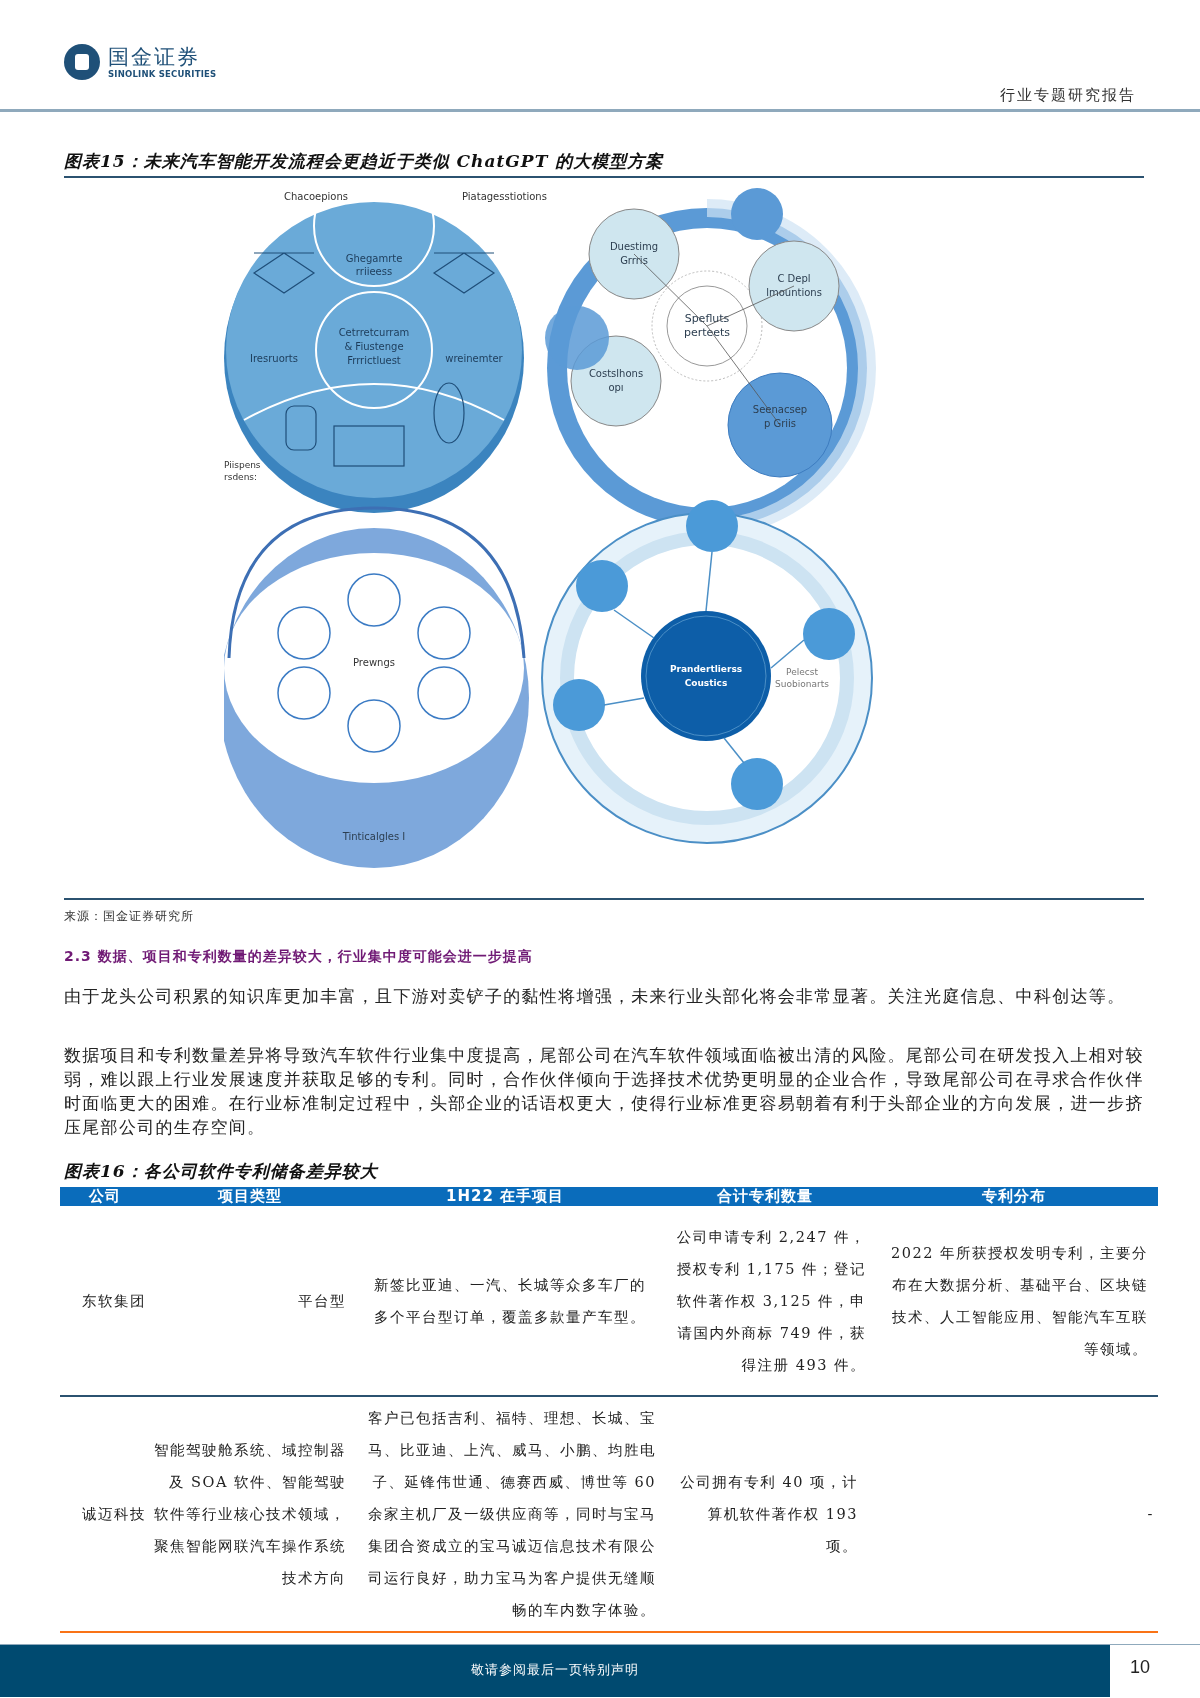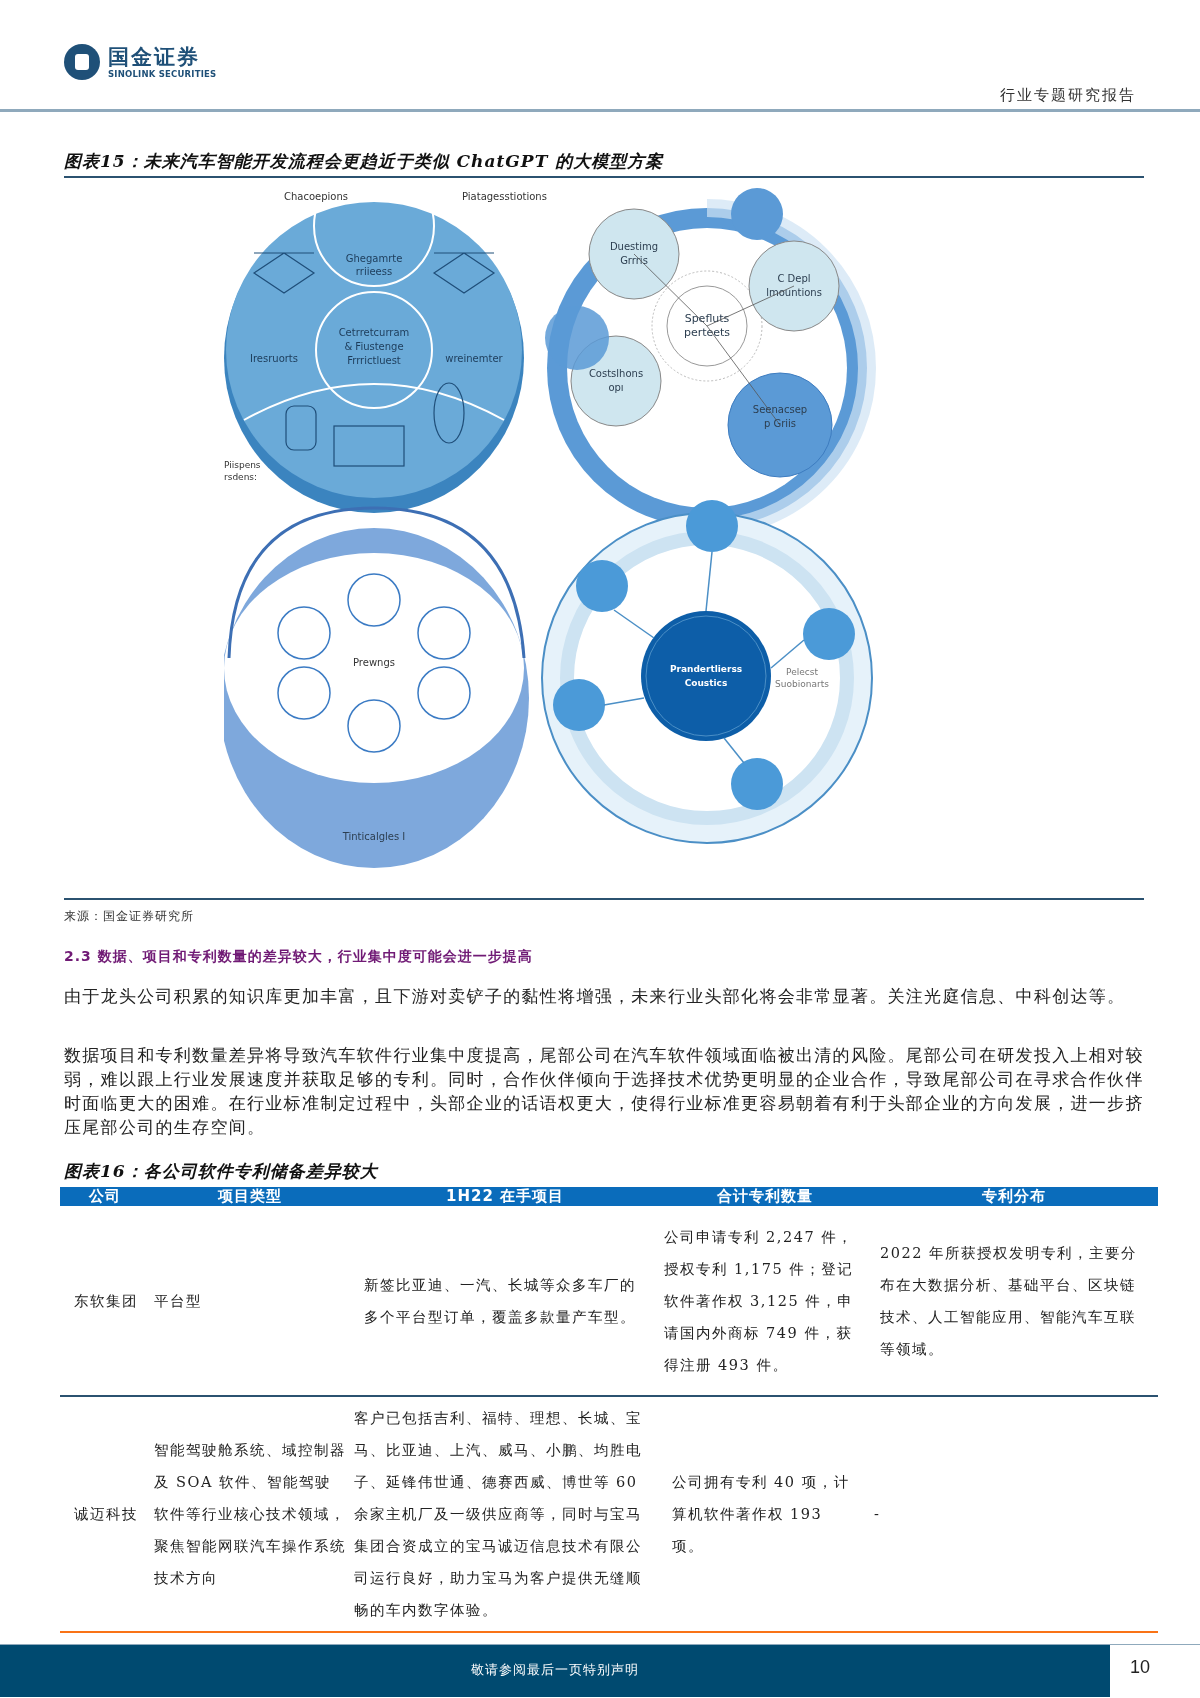--- a/index.html
+++ b/index.html
@@ -4,40 +4,40 @@
 <style>
   * { box-sizing: border-box; margin: 0; padding: 0; }
   body { width: 1200px; height: 1698px; background: #fff; position: relative; overflow: hidden;
          font-family: "DejaVu Serif", "Liberation Serif", serif; color: #222; }
   .abs { position: absolute; }
   
   .logo { left: 64px; top: 44px; display: flex; align-items: center; }
   .logo-mark { width: 36px; height: 36px; border-radius: 50%; background: #1f5078; position: relative; }
   .logo-mark::after { content: ""; position: absolute; left: 11px; top: 10px; width: 14px; height: 16px; background: #fff; border-radius: 3px; }
   .logo-text { margin-left: 8px; color: #1f5078; }
-  .logo-cn { font-family: "DejaVu Sans", sans-serif; font-weight: bold; font-size: 21px; letter-spacing: 2px; line-height: 24px; }
+  .logo-cn { font-family: "DejaVu Sans", sans-serif; font-weight: normal; font-size: 21px; letter-spacing: 2px; line-height: 24px; }
   .logo-en { font-family: "DejaVu Sans", sans-serif; font-weight: bold; font-size: 8.5px; letter-spacing: 0.2px; }
   .header-right { right: 64px; top: 86px; font-size: 15px; letter-spacing: 2px; color: #333; }
   .header-line { left: 0; top: 109px; width: 1200px; height: 3px; background: #8fa9bc; }
   
   .fig-title { left: 64px; top: 150px; font-size: 17px; font-weight: bold; font-style: italic; letter-spacing: 1px; color: #111; }
   .fig-rule { left: 64px; height: 2px; width: 1080px; background: #2b5270; }
   .fig-area { left: 224px; top: 178px; width: 730px; height: 712px; }
   .fig-src { left: 64px; top: 908px; font-size: 12px; color: #333; letter-spacing: 1px; }
   
   .sec-title { left: 64px; top: 948px; font-size: 14px; font-weight: bold; color: #701a75; letter-spacing: 1px; font-family: "DejaVu Sans", sans-serif; }
   .para { left: 64px; width: 1080px; font-size: 17px; line-height: 24px; letter-spacing: 1.3px; color: #222; }
   
   .fig16-title { left: 64px; top: 1160px; font-size: 17px; font-weight: bold; font-style: italic; color: #111; letter-spacing: 1px; }
   table.pat { position: absolute; left: 60px; top: 1187px; width: 1098px; border-collapse: collapse; font-size: 14.5px; }
   table.pat th { background: #0a6cbb; color: #fff; font-weight: bold; height: 16px; font-size: 15px; letter-spacing: 1px; font-family: "DejaVu Sans", sans-serif; margin-top: 16px; }
-  table.pat td { vertical-align: middle; line-height: 32px; letter-spacing: 1.5px; text-align: left; padding: 0 4px; }
+  table.pat td { vertical-align: middle; line-height: 32px; letter-spacing: 1.5px; text-align: right; padding: 0 4px; }
   table.pat tr.r1 td { border-bottom: 2px solid #2b5270; height: 190px; }
   table.pat tr.r2 td { border-bottom: 2px solid #f97316; height: 236px; }
-  table.pat td.left { text-align: center; padding-left: 6px; }
+  table.pat td.left { text-align: right; padding-left: 6px; }
   
   .footer-bar { left: 0; top: 1645px; width: 1110px; height: 52px; background: #004a70; color: #fff;
                 font-size: 13px; text-align: center; line-height: 50px; letter-spacing: 1px; }
   .footer-line { left: 0; top: 1644px; width: 1200px; height: 1px; background: #8fa9bc; }
   .page-num { left: 1130px; top: 1657px; font-size: 18px; font-family: "Liberation Sans", sans-serif; color: #222; }
 </style>
 </head>
 <body>
 
 <div class="abs logo">

